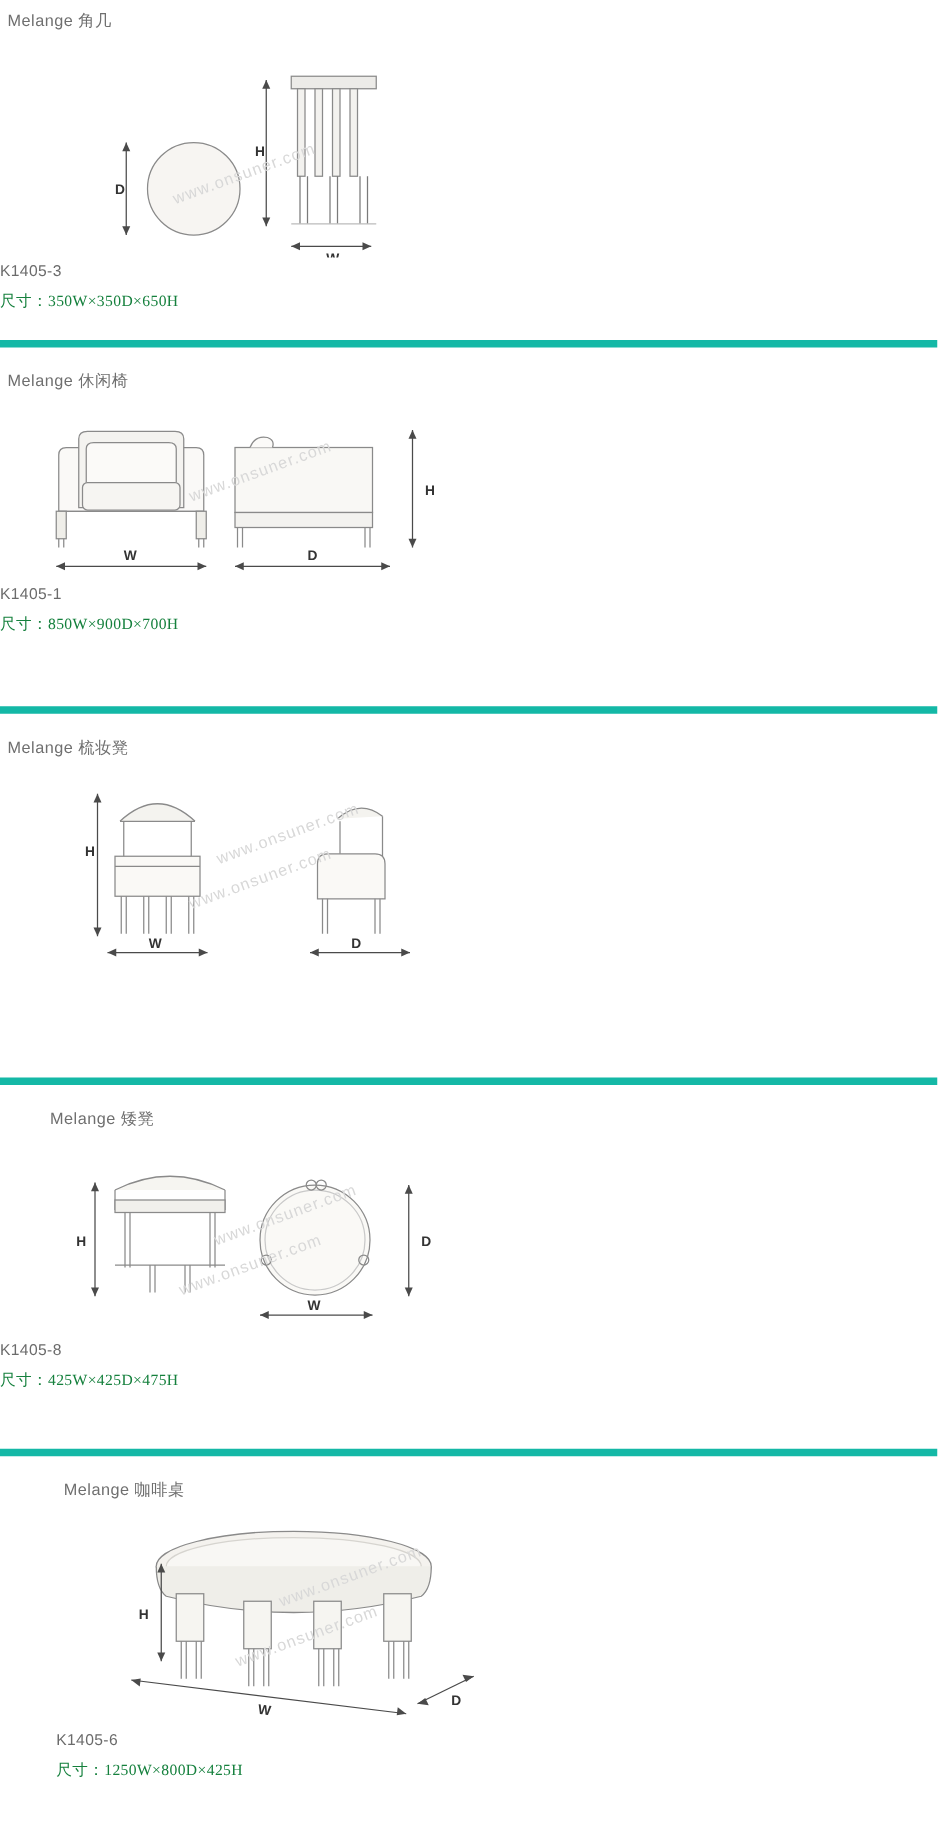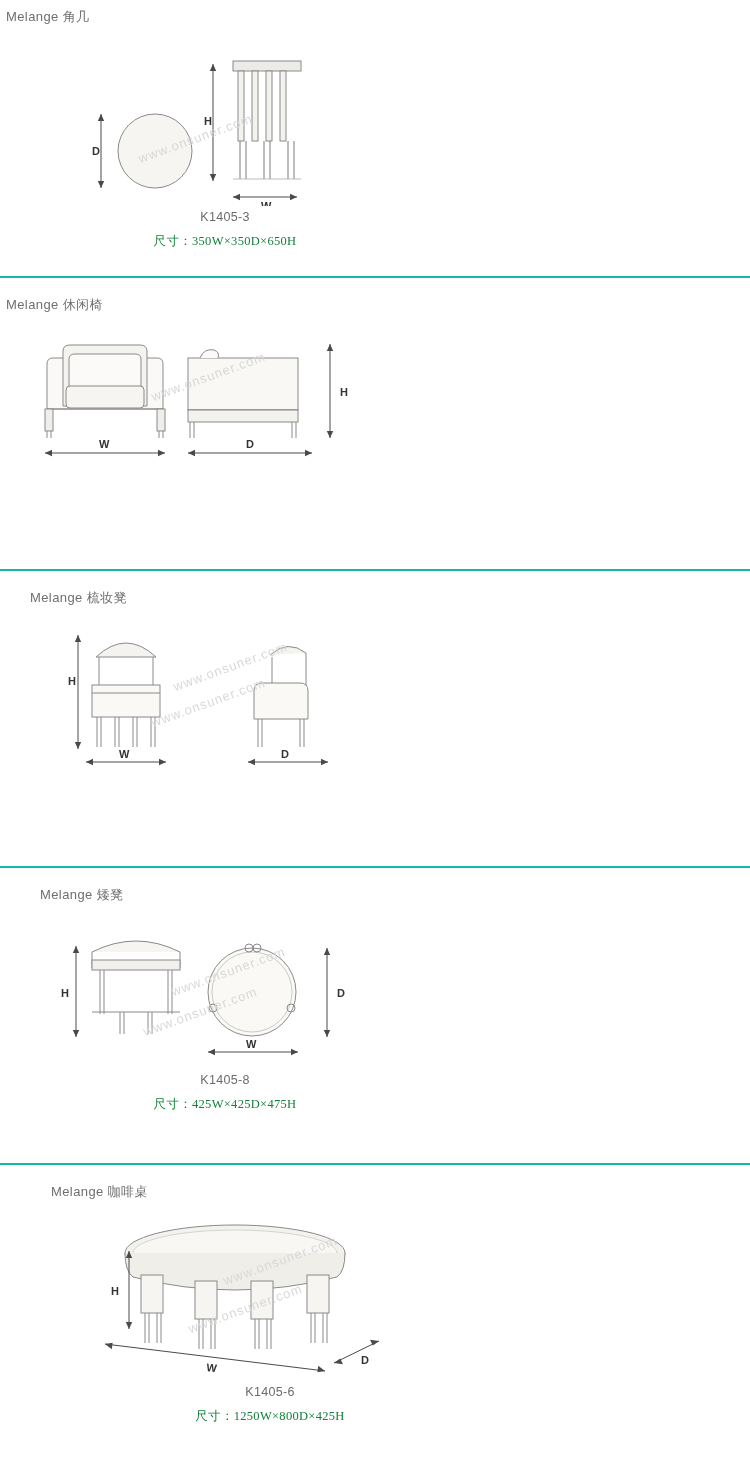--- a/index.html
+++ b/index.html
@@ -12,42 +12,42 @@
     font-family: "Liberation Sans", sans-serif;
     color: #4a4a4a;
     -webkit-font-smoothing: antialiased;
   }
   .page {
     width: 750px;
     position: relative;
   }
   .product-block {
     position: relative;
-    border-bottom: 2px solid #14b8a6;
+    border-bottom: 6px solid #14b8a6;
     box-sizing: border-box;
     padding: 0;
   }
   .product-block.last {
     border-bottom: none;
     padding-left: 45px;
   }
   .block-title {
     font-size: 13px;
     color: #6f6f6f;
     letter-spacing: 0.4px;
     padding: 8px 0 0 6px;
     line-height: 18px;
     font-weight: normal;
   }
   .fig {
     position: relative;
     width: 750px;
   }
   .caption {
-    text-align: center;
+    text-align: left;
     font-size: 12.5px;
     color: #6b6b6b;
     line-height: 22px;
     letter-spacing: 0.3px;
   }
   .caption .code {
     display: block;
     margin-bottom: 2px;
   }
   .caption .dims {
@@ -172,24 +172,30 @@
           <path d="M312 139 l-7 -3.2 v6.4 z" fill="#4a4a4a" stroke="none"></path>
         </g>
         <g fill="#333" font-size="11" font-weight="bold">
           <text x="340" y="82">H</text>
           <text x="99" y="134">W</text>
           <text x="246" y="134">D</text>
         </g>
       </svg>
       <div class="wm" style="left:148px; top:55px;">www.onsuner.com</div>
     </div>
+    <div class="capwrap">
+      <div class="caption">
+        <span class="code">K1405-1</span>
+        <span class="dims">尺寸：850W×900D×700H</span>
+      </div>
+    </div>
   </div>
 
   <div class="product-block" style="height:297px;">
-    <div class="block-title" style="padding-top:18px;margin-left:24px;">Melange 梳妆凳</div>
+    <div class="block-title" style="padding-top:18px;">Melange 梳妆凳</div>
     <div class="fig">
       <svg width="750" height="160" viewBox="0 0 750 160">
         <g stroke="#8a8a8a" fill="none" stroke-width="1">
 
           <path d="M96 50 q30 -28 60 0" fill="#f4f3ef"></path>
           <line x1="96" y1="50" x2="156" y2="50"></line>
           <line x1="99" y1="50" x2="99" y2="82"></line>
           <line x1="153" y1="50" x2="153" y2="82"></line>
           <rect x="92" y="78" width="68" height="32" fill="#faf9f6"></rect>
           <line x1="92" y1="86" x2="160" y2="86"></line>

